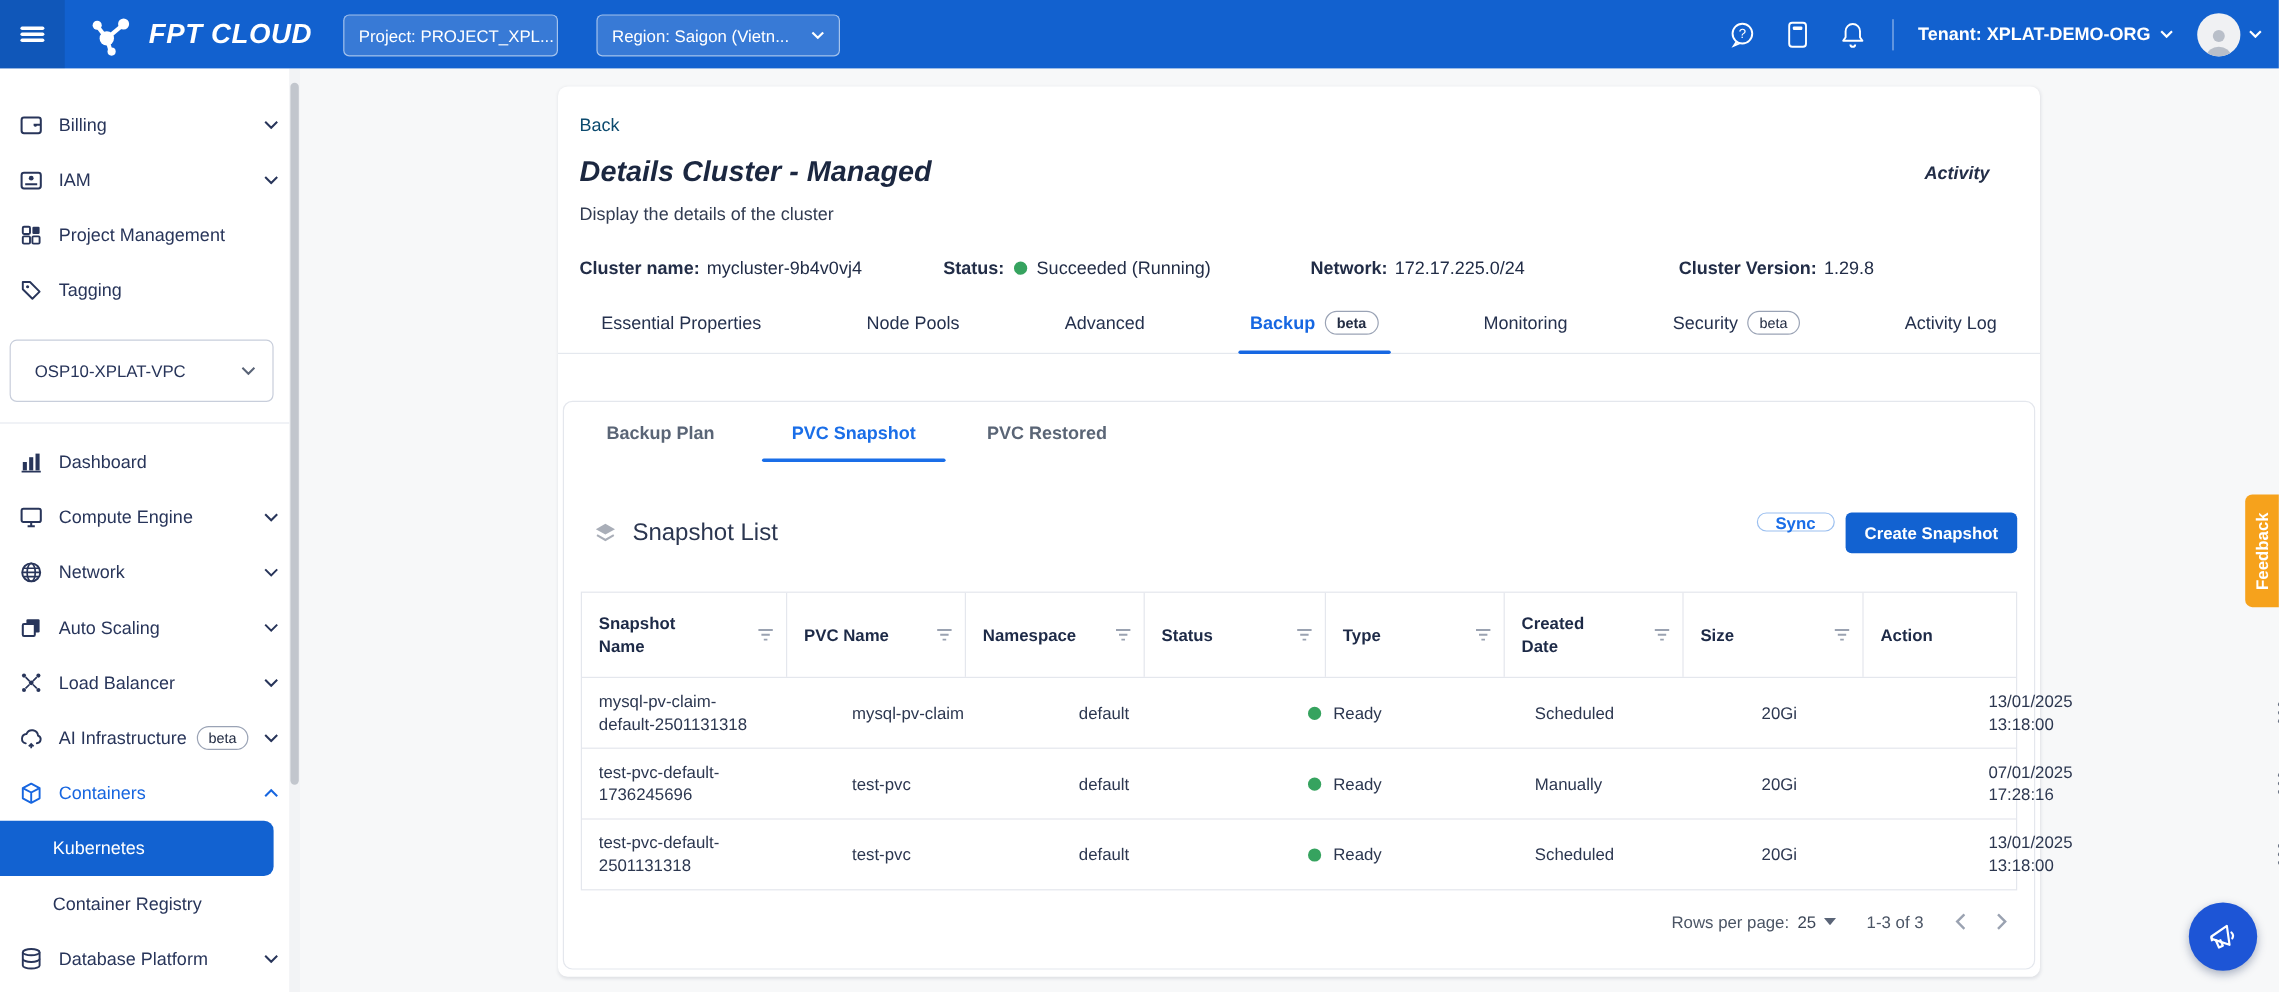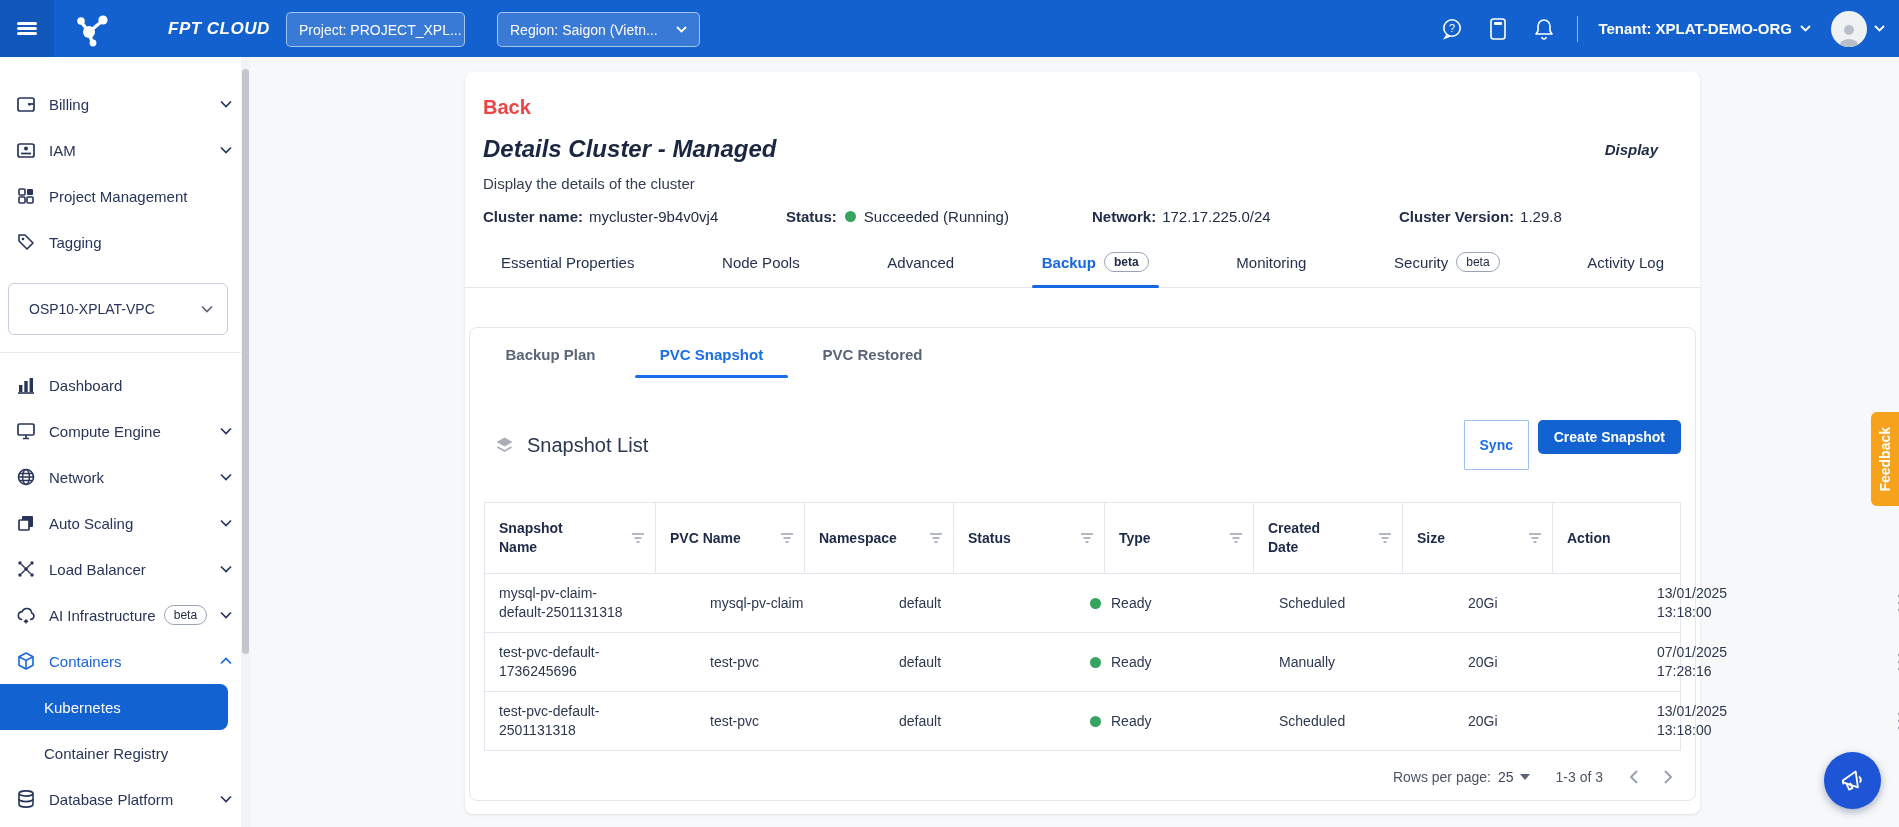--- a/index.html
+++ b/index.html
@@ -3,21 +3,21 @@
 <meta charset="utf-8">
 <style>
   * { margin:0; padding:0; box-sizing:border-box; }
   html,body { width:1899px; height:827px; overflow:hidden; font-family:"Liberation Sans", sans-serif; background:#f7f8f9; }
 
   
   .navbar { position:absolute; left:0; top:0; width:1899px; height:57px; background:#1261cf; display:flex; align-items:center; z-index:30; }
   .burger-block { width:54px; height:57px; background:rgba(0,0,0,.10); display:flex; align-items:center; justify-content:center; cursor:pointer; }
   .burger span { display:block; width:20px; height:2.5px; background:#fff; margin:2.5px 0; border-radius:2px; }
   .logo { display:flex; align-items:center; margin-left:22px; gap:8px; }
-  .logo-text { color:#fff; font-size:17px; font-weight:800; font-style:italic; letter-spacing:.5px;margin-left:44px; }
+  .logo-text { color:#fff; font-size:23px; font-weight:800; font-style:italic; letter-spacing:.5px; }
   .nav-btn { position:absolute; top:12px; height:35px; background:rgba(255,255,255,.16); border:1px solid rgba(255,255,255,.55); border-radius:5px; color:#fff; font-size:14px; display:flex; align-items:center; padding:0 12px; gap:10px; cursor:pointer; white-space:nowrap; }
   .nav-btn.project { left:286px; width:179px; }
   .nav-btn.region { left:497px; width:203px; }
   .nav-btn .caret { margin-left:auto; }
   .nav-right { position:absolute; right:14px; top:0; height:57px; display:flex; align-items:center; gap:20px; }
   .nav-ico { width:26px; height:26px; display:flex; align-items:center; justify-content:center; cursor:pointer; }
   .nav-sep { width:1px; height:26px; background:rgba(255,255,255,.55); }
   .tenant { color:#fff; font-size:15px; font-weight:700; display:flex; align-items:center; gap:8px; cursor:pointer; }
   .avatar-wrap { display:flex; align-items:center; gap:7px; cursor:pointer; }
   .avatar { width:36px; height:36px; border-radius:50%; background:#f0f1f3; display:flex; align-items:flex-end; justify-content:center; overflow:hidden; }
@@ -35,46 +35,46 @@
   .side-divider { margin-top:17px; height:1px; background:#e7eaf0; }
   .side-menu { margin-top:9px; }
   .side-sub { height:46px; display:flex; align-items:center; padding-left:44px; font-size:15px; color:#28355a; cursor:pointer; }
   .side-sub.active { background:#1262d1; color:#fff; margin-right:22px; border-radius:0 8px 8px 0; font-weight:400; }
   .beta-pill { border:1px solid #9aa3b5; border-radius:12px; font-size:12px; color:#222c43; padding:2px 9px; margin-left:8px; background:#fff; }
 
   
   .main-bg { position:absolute; left:250px; top:57px; width:1649px; height:770px; background:#f7f8f9; }
   .card { position:absolute; left:465px; top:72px; width:1235px; height:742px; background:#fff; border-radius:8px; box-shadow:0 1px 3px rgba(20,30,60,.10); z-index:21; }
   .card-head { padding:24px 18px 0 18px; }
-  .back-link { color:#ef4444; font-size:20px; font-weight:700; cursor:pointer; display:inline-block; }
+  .back-link { color:#0c4a6e; font-size:15px; font-weight:400; cursor:pointer; display:inline-block; }
   .title-row { display:flex; align-items:center; margin-top:16px;font-style:italic; }
   .page-title { font-size:24px; font-weight:700; color:#1b2740; }
   .refresh-btn { margin-left:auto; font-size:15px; font-weight:700; color:#222d47; cursor:pointer; padding-right:24px; }
   .subtitle { margin-top:12px; font-size:15px; color:#323c52; }
-  .info-row { margin-top:16px; padding-left:18px; display:grid; grid-template-columns:303px 306px 307px auto; font-size:15px; color:#222d47; }
+  .info-row { margin-top:28px; padding-left:18px; display:grid; grid-template-columns:303px 306px 307px auto; font-size:15px; color:#222d47; }
   .info-item { display:flex; align-items:center; gap:6px; white-space:nowrap; }
   .info-item b { font-weight:700; }
   .dot { width:11px; height:11px; border-radius:50%; background:#36a35f; display:inline-block; margin:0 2px; }
 
   .tabs { margin-top:27px; display:flex; justify-content:space-between; padding:0 26px; border-bottom:1px solid #e4e8ee; }
   .tab { padding:0 10px 15px 10px; font-size:15px; color:#25314e; cursor:pointer; position:relative; display:flex; align-items:center; white-space:nowrap; }
   .tab.active { color:#1667e2; font-weight:700; }
   .tab.active::after { content:""; position:absolute; left:0; right:0; bottom:-1px; height:3px; background:#1667e2; border-radius:2px; }
 
   
   .panel { margin:39px 4px 0 4px; border:1px solid #e4e7ed; border-radius:8px; height:474px; position:relative; }
   .subtabs { display:flex; padding-top:2px; }
   .subtab { width:161px; height:48px; display:flex; align-items:center; justify-content:center; font-size:15px; color:#5a6576; font-weight:700; cursor:pointer; position:relative; }
   .subtab.active { color:#1a6ee8; }
   .subtab.active::after { content:""; position:absolute; left:4px; right:4px; bottom:0; height:3px; background:#1a6ee8; border-radius:2px; }
 
   .list-header { margin-top:42px; display:flex; align-items:center; padding:0 14px 0 25px; }
   .list-title { display:flex; align-items:center; gap:13px; font-size:20px; color:#2b3650; }
   .list-actions { margin-left:auto; display:flex; gap:9px; }
-  .btn-outline { height:50px; min-width:65px; border:1px solid #9cc0f0; border-radius:1px; background:#fff; color:#1a6ee8; font-size:14px; font-weight:700; cursor:pointer; padding:0 14px; font-family:inherit; }
+  .btn-outline { height:16px; min-width:65px; border:1px solid #9cc0f0; border-radius:12px; background:#fff; color:#1a6ee8; font-size:14px; font-weight:700; cursor:pointer; padding:0 14px; font-family:inherit; }
   .btn-primary { height:34px; border:none; border-radius:5px; background:#1262d1; color:#fff; font-size:14px; font-weight:700; cursor:pointer; padding:0 16px; font-family:inherit; }
 
   .table { margin:32px 14px 0 14px; border:1px solid #e4e7ed; font-size:14px; }
   .tr { display:grid; grid-template-columns:171px 149px 149px 151px 149px 149px 150px 130px; }
   .th { min-height:70px; display:flex; align-items:center; justify-content:space-between; padding:8px 10px 8px 14px; font-weight:700; color:#1d2a47; border-right:1px solid #e4e7ed; line-height:19px; }
   .th:last-child { border-right:none; justify-content:flex-start; }
   .th .hlbl { max-width:74px; }
   .th.wide .hlbl { max-width:none; }
   .tbody .tr { border-top:1px solid #e4e7ed;gap:40px; }
   .td { padding:10px 10px 10px 14px; display:flex; align-items:center; color:#2c3750; line-height:19px; }
@@ -319,21 +319,21 @@
     </div>
 </aside>
 
 <div class="main-bg"></div>
 
 <section class="card">
   <div class="card-head">
     <span class="back-link">Back</span>
     <div class="title-row">
       <h1 class="page-title">Details Cluster - Managed</h1>
-      <span class="refresh-btn">Display</span>
+      <span class="refresh-btn">Activity</span>
     </div>
     <div class="subtitle">Display the details of the cluster</div>
   </div>
 
   <div class="info-row">
     <div class="info-item">
       <b>Cluster name:</b>
       <span>mycluster-9b4v0vj4</span>
     </div>
     <div class="info-item">

